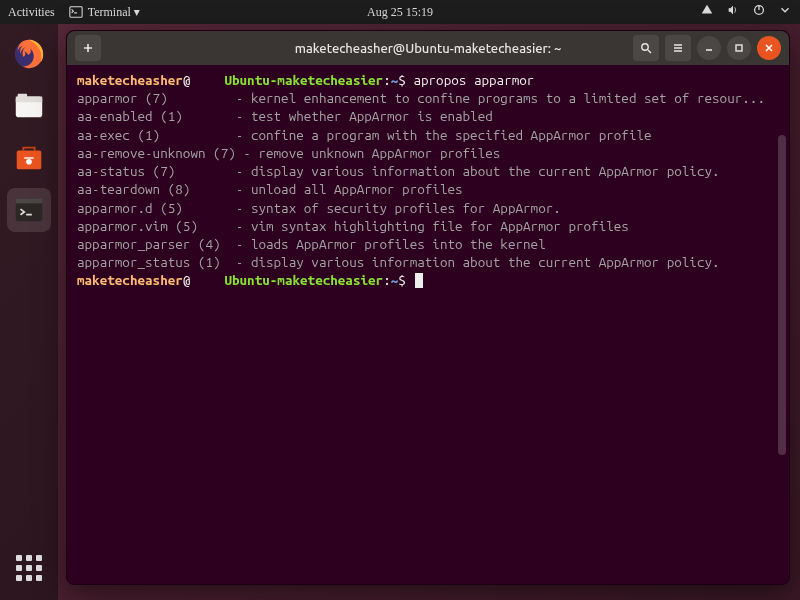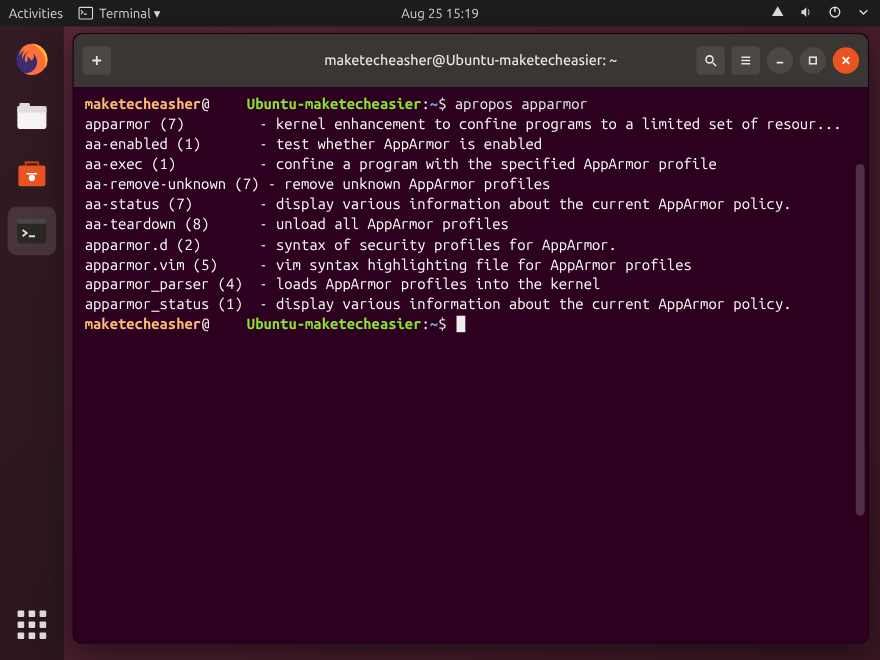--- a/index.html
+++ b/index.html
@@ -6,21 +6,21 @@
   body {
     width: 800px; height: 600px;
     background: linear-gradient(135deg, #5a2a3a 0%, #4a1f2f 50%, #3a1825 100%);
     font-family: "Ubuntu", "DejaVu Sans", sans-serif;
     overflow: hidden; position: relative;
     color: #e0e0e0;
   }
   .top-panel {
     height: 24px; background: #1d1d1d;
     display: flex; align-items: center; justify-content: space-between;
-    padding: 0 8px; font-size: 12px; color: #dcdcdc;
+    padding: 0 8px; font-size: 12px; color: #dcdcdc; font-family: Liberation Serif, serif;
   }
   .top-left { display: flex; align-items: center; gap: 14px; }
   .top-center { position: absolute; left: 50%; transform: translateX(-50%); }
   .top-right { display: flex; align-items: center; gap: 12px; }
   .top-app { display: flex; align-items: center; gap: 5px; }
   .tray-icon svg { width: 14px; height: 14px; fill: #dcdcdc; }
   .dock {
     position: absolute; left: 0; top: 24px; bottom: 0;
     width: 58px; background: rgba(20,15,18,0.55);
     display: flex; flex-direction: column; align-items: center;
@@ -41,21 +41,21 @@
   .terminal-window {
     position: absolute; left: 66px; top: 30px;
     width: 724px; height: 555px;
     background: #2c001e;
     border-radius: 8px;
     display: flex; flex-direction: column;
     box-shadow: 0 8px 30px rgba(0,0,0,0.5);
     border: 1px solid #1a0012;
   }
   .titlebar {
-    height: 48px; background: #3a3634;
+    height: 34px; background: #3a3634;
     border-radius: 8px 8px 0 0;
     display: flex; align-items: center;
     padding: 12px 8px; color: #e8e6e3; font-size: 13px;
     position: relative;
   }
   .title-left { display: flex; align-items: center; gap: 6px; }
   .tb-btn { width: 26px; height: 26px; border-radius: 4px;
     background: #4b4745; display:flex;align-items:center;justify-content:center; cursor:pointer; }
   .title-center { position:absolute; left:50%; transform:translateX(-50%); font-weight:500; }
   .title-right { margin-left:auto; display:flex; align-items:center; gap:6px; }
@@ -70,21 +70,21 @@
     font-size: 13.5px; line-height: 1.35;
     color: #eeeeec; position: relative;
     white-space: pre; overflow: hidden;
   }
   .prompt-user { color: #fdba74; font-weight: bold; }
   .prompt-host { color: #8ae234; font-weight: bold; padding-left: 34px; }
   .prompt-colon { color: #eeeeec; }
   .prompt-path { color: #729fcf; font-weight: bold; }
   .prompt-dollar { color: #eeeeec; }
   .cmd { color: #eeeeec; margin-top: 31px; }
-  .out-line { color: #ffffff; }
+  .out-line { color: #a3a3a3; }
   .cursor {
     display:inline-block; width:8px; height:15px;
     background:#eeeeec; vertical-align: text-bottom; margin-left:2px;
   }
   .scrollbar {
     position:absolute; right:3px; top:70px; width:8px; height:320px;
     background: rgba(255,255,255,0.18); border-radius:4px;
   }
 </style>
 </head>
@@ -205,20 +205,20 @@
     </div>
   </div>
 
   <div class="terminal-body"><span class="prompt-user">maketecheasher</span><span class="prompt-colon">@</span><span class="prompt-host">Ubuntu-maketecheasier</span><span class="prompt-colon">:</span><span class="prompt-path">~</span><span class="prompt-dollar">$</span> <span class="cmd">apropos apparmor</span>
 <span class="out-line">apparmor (7)         - kernel enhancement to confine programs to a limited set of resour...</span>
 <span class="out-line">aa-enabled (1)       - test whether AppArmor is enabled</span>
 <span class="out-line">aa-exec (1)          - confine a program with the specified AppArmor profile</span>
 <span class="out-line">aa-remove-unknown (7) - remove unknown AppArmor profiles</span>
 <span class="out-line">aa-status (7)        - display various information about the current AppArmor policy.</span>
 <span class="out-line">aa-teardown (8)      - unload all AppArmor profiles</span>
-<span class="out-line">apparmor.d (2)       - syntax of security profiles for AppArmor.</span>
+<span class="out-line">apparmor.d (5)       - syntax of security profiles for AppArmor.</span>
 <span class="out-line">apparmor.vim (5)     - vim syntax highlighting file for AppArmor profiles</span>
 <span class="out-line">apparmor_parser (4)  - loads AppArmor profiles into the kernel</span>
 <span class="out-line">apparmor_status (1)  - display various information about the current AppArmor policy.</span>
 <span class="prompt-user">maketecheasher</span><span class="prompt-colon">@</span><span class="prompt-host">Ubuntu-maketecheasier</span><span class="prompt-colon">:</span><span class="prompt-path">~</span><span class="prompt-dollar">$</span> <span class="cursor"></span>
     <div class="scrollbar"></div>
   </div>
 </div>
 
 </body></html>

